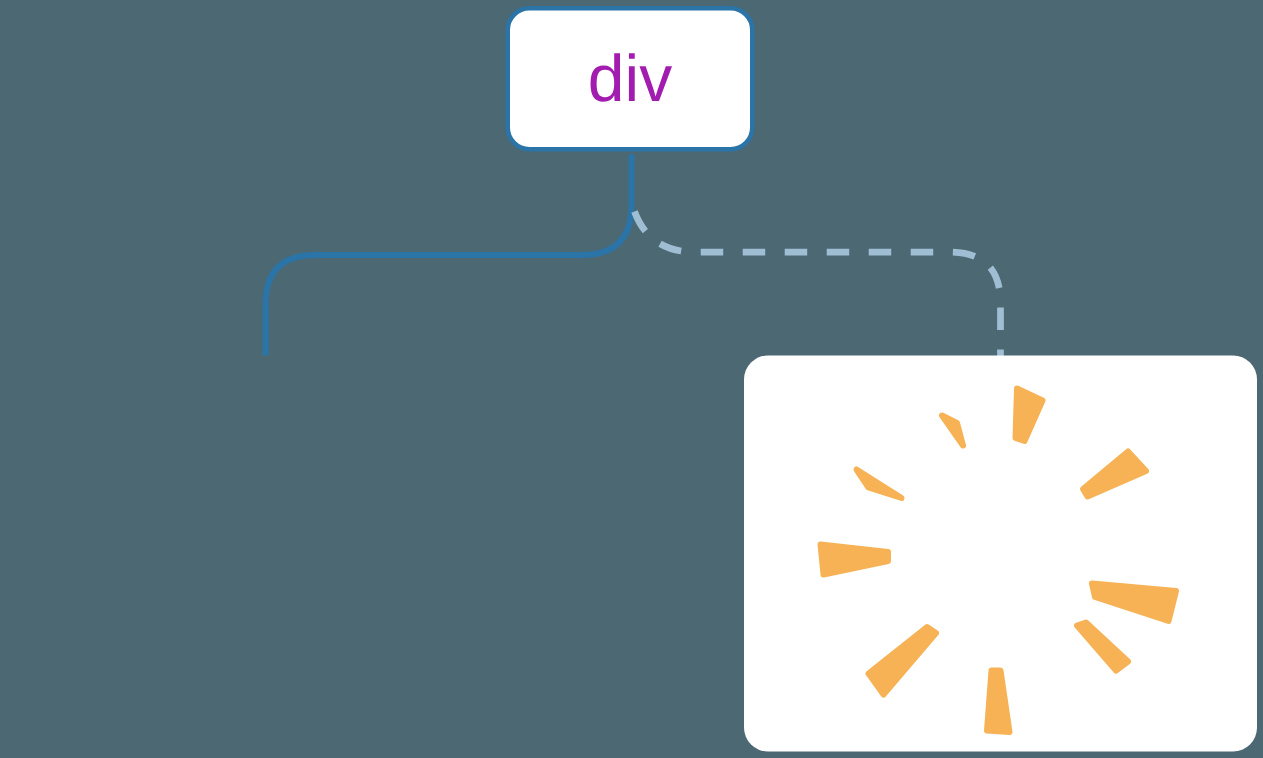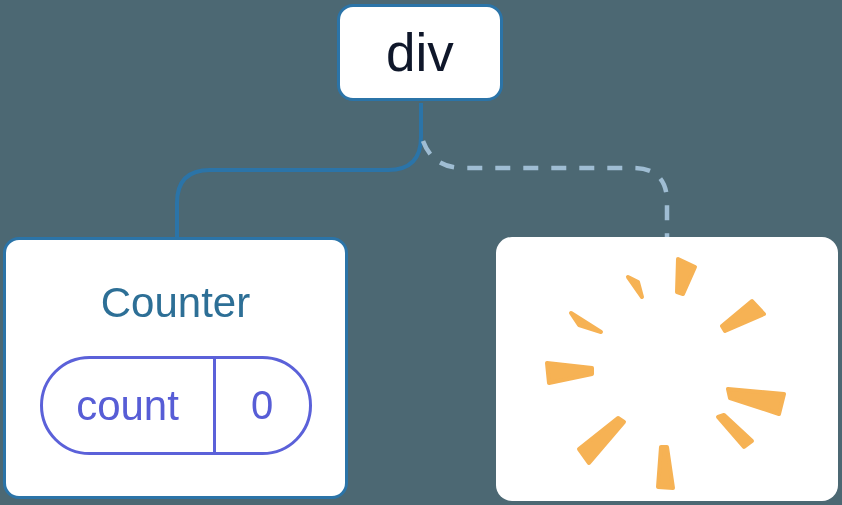--- a/index.html
+++ b/index.html
@@ -21,21 +21,21 @@
     background:#FFFFFF;
     border-radius:16px;
     box-sizing:border-box;
   }
   .node-root{
     left:337px;top:4px;width:166px;height:97px;
     border:3px solid #2B74A8;
     display:flex;align-items:center;justify-content:center;
   }
   .node-root .label{
-    color:#0f172a;font-size:53px;line-height:1;
+    color:#a21caf;font-size:44px;line-height:1;
   }
   .node-counter{
     left:3px;top:237px;width:345px;height:262px;
     border:3px solid #2B74A8;
     display:flex;flex-direction:column;align-items:center;
   }
   .counter-title{
     margin-top:42px;
     color:#2D6F96;font-size:42px;line-height:1;
   }
@@ -76,27 +76,20 @@
 
   <svg class="connectors" viewBox="0 0 842 505" fill="none" xmlns="http://www.w3.org/2000/svg">
     <path d="M 421 103 L 421 137 Q 421 170 388 170 L 210 170 Q 177 170 177 203 L 177 237" stroke="#2B74A8" stroke-width="4" fill="none"></path>
     <path d="M 423 141 Q 433 168 463 168 L 633 168 Q 667 168 667 202 L 667 239" stroke="#9FBDD3" stroke-width="4.5" fill="none" stroke-dasharray="15 13"></path>
   </svg>
 
   <div class="node node-root">
     <span class="label">div</span>
   </div>
 
-  <div class="node node-counter">
-    <div class="counter-title">Counter</div>
-    <div class="state-pill">
-      <div class="state-key">count</div>
-      <div class="state-value">0</div>
-    </div>
-  </div>
 
   <div class="node node-removed">
     <svg class="poof" viewBox="0 0 342 264" xmlns="http://www.w3.org/2000/svg">
       <polygon points="182,22 199,30 187,57 181,55"></polygon>
       <polygon points="132,40 142,45 146,60"></polygon>
       <polygon points="256,64 268,77 229,94 226,89"></polygon>
       <polygon points="75,76 83,88 105,95"></polygon>
       <polygon points="51,126 53,146 96,137 96,131"></polygon>
       <polygon points="232,152 288,157 283,177 234,161"></polygon>
       <polygon points="222,180 228,178 256,204 248,210"></polygon>

